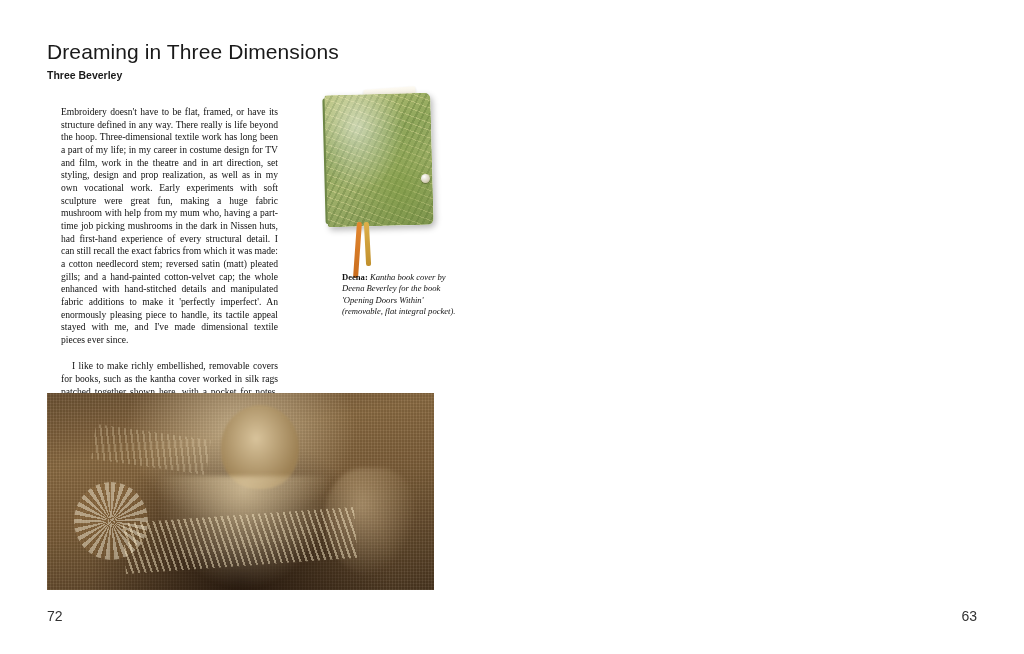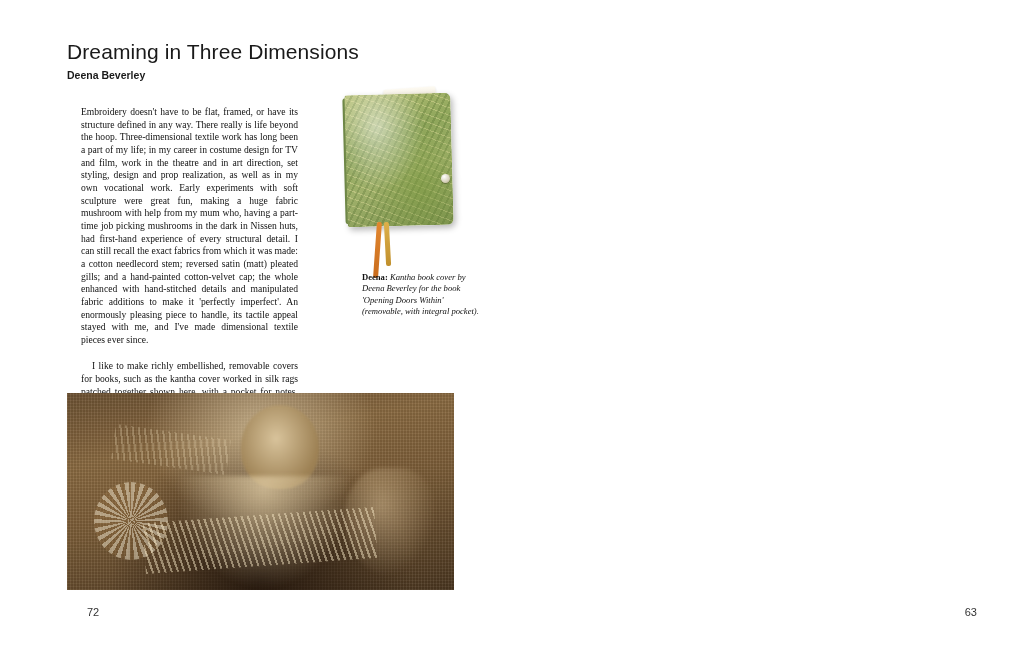--- a/index.html
+++ b/index.html
@@ -12,21 +12,20 @@
     height: 654px;
     font-family: "Liberation Serif", serif;
     color: #000000;
     overflow: hidden;
     position: relative;
   }
   .spread {
     position: absolute;
     inset: 0;
     display: flex;
-    padding-left: 20px;
   }
   .page {
     position: relative;
     height: 100%;
     box-sizing: border-box;
   }
   .page-left { width: 512px; }
   .page-right { width: 512px; }
 
   
@@ -59,25 +58,24 @@
     line-height: 1.33;
     color: #111;
     font-style: italic;
   }
   .caption b {
     font-style: normal;
     font-weight: bold;
   }
   .folio {
     position: absolute;
-    bottom: 36px;
+    bottom: 30px;
     font-family: "Liberation Sans", sans-serif;
-    font-size: 11px;
+    font-size: 14px;
     color: #333;
-    margin-left: 20px;
   }
 
   
   .l-title { position: absolute; left: 47px; top: 40px; width: 330px; }
   .l-byline { position: absolute; left: 47px; top: 69px; }
   .l-body {
     position: absolute;
     left: 47px;
     top: 92px;
     width: 245px;
@@ -227,40 +225,40 @@
 
 <div class="spread">
 
   <div class="page page-left">
 
     <div class="l-title">
       <h1 class="article-title">Dreaming in Three Dimensions</h1>
     </div>
 
     <div class="l-byline">
-      <p class="byline">Deena Beverley</p>
+      <p class="byline">Three Beverley</p>
     </div>
 
     <div class="l-body body-text">
       <p>Embroidery doesn't have to be flat, framed, or have its structure defined in any way. There really is life beyond the hoop. Three-dimensional textile work has long been a part of my life; in my career in costume design for TV and film, work in the theatre and in art direction, set styling, design and prop realization, as well as in my own vocational work. Early experiments with soft sculpture were great fun, making a huge fabric mushroom with help from my mum who, having a part-time job picking mushrooms in the dark in Nissen huts, had first-hand experience of every structural detail. I can still recall the exact fabrics from which it was made: a cotton needlecord stem; reversed satin (matt) pleated gills; and a hand-painted cotton-velvet cap; the whole enhanced with hand-stitched details and manipulated fabric additions to make it 'perfectly imperfect'. An enormously pleasing piece to handle, its tactile appeal stayed with me, and I've made dimensional textile pieces ever since.</p>
       <p>I like to make richly embellished, removable covers for books, such as the kantha cover worked in silk rags patched together shown here, with a pocket for notes, made from a scrap of deliciously thin calico tote bag (which I also used for the face of the figure in 'Kiss, Clasp, Crown' on page 75, and shown below). The book is a perennial pocket 'year' book of daily meditations full of insightful inspiration that I value and dip into regularly, so I wanted to accord it an elevated status by making this textile wrapping, which also protects it.</p>
     </div>
 
     <div class="book-img">
       <div class="book-spine"></div>
       <div class="book-pages"></div>
       <div class="book-cover"></div>
       <div class="book-clasp"></div>
       <div class="book-ribbon-a"></div>
       <div class="book-ribbon-b"></div>
     </div>
 
     <div class="l-cap1 caption">
       <b>Deena:</b>
-      <span>Kantha book cover by Deena Beverley for the book 'Opening Doors Within' (removable, with integral pocket).</span>
+      <span>Kantha book cover by Deena Beverley for the book 'Opening Doors Within' (removable, flat integral pocket).</span>
     </div>
 
 
     <div class="detail-img">
       <div class="neck"></div>
       <div class="bodice"></div>
       <div class="lace"></div>
       <div class="sleeve"></div>
       <div class="stitch-a"></div>
       <div class="stitch-b"></div>

